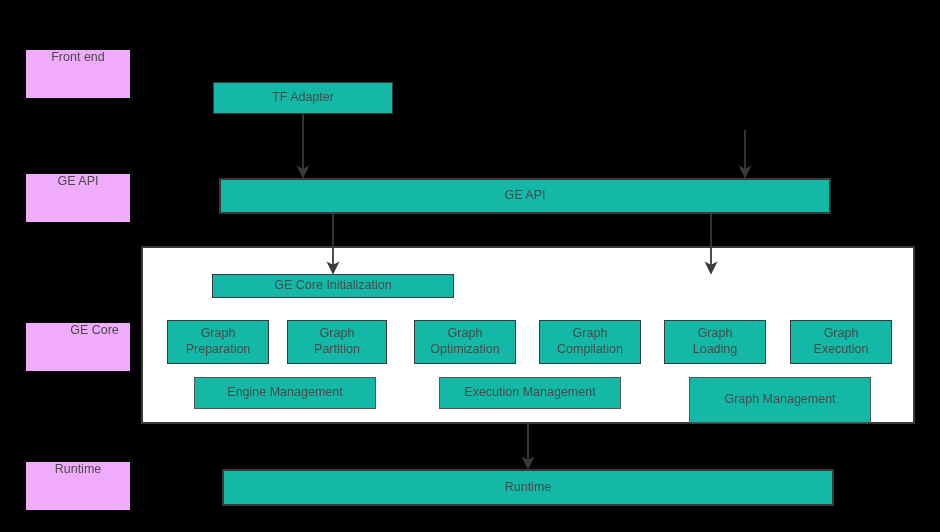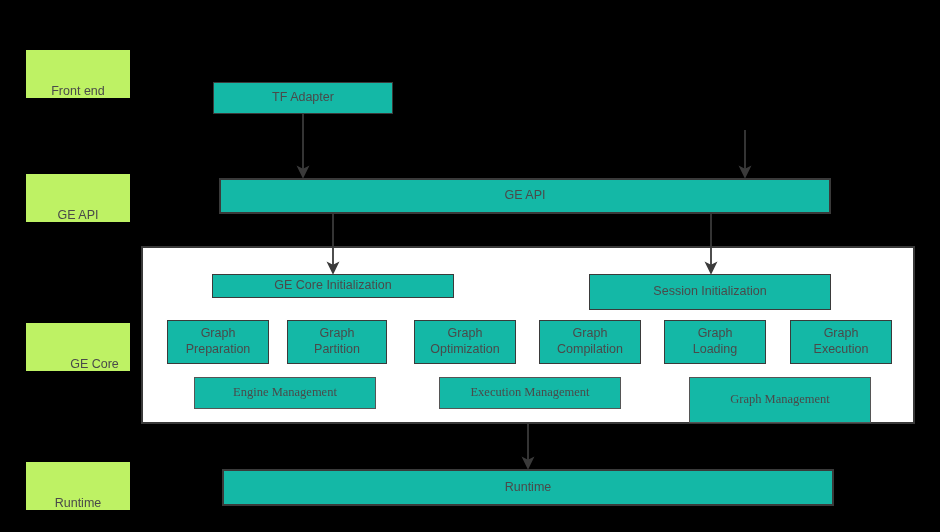--- a/index.html
+++ b/index.html
@@ -22,46 +22,46 @@
     justify-content:center;
     text-align:center;
     color:#4a4a4a;
     font-size:12.5px;
     line-height:1.25;
     white-space:pre-line;
   }
   
   .lane-label{
     position:absolute;
-    background:#bef264;
+    background:#f0abfc;
     border:none;
     box-sizing:border-box;
     display:flex;
-    align-items:flex-end;
+    align-items:flex-start;
     justify-content:center;
     color:#4a4a4a;
     font-size:12.5px;
   }
   
   .container{
     border:2.2px solid #3a3a3a;
     background:#ffffff;
     position:absolute;
     box-sizing:border-box;
   }
   .container-title{
     position:absolute;
     left:0;right:0;
     text-align:center;
     color:#4a4a4a;
     font-size:12.5px;
   }
   
   .inner{border:1.8px solid #3a3a3a;}
-  .thin{border:1.3px solid #555;font-family:Liberation Serif, serif;}
+  .thin{border:1.3px solid #555;}
   svg.arrows{
     position:absolute;left:0;top:0;
     width:940px;height:532px;
     pointer-events:none;
   }
 </style>
 </head>
 <body>
 
 <div id="stage">
@@ -91,23 +91,20 @@
   <div class="box" style="left:219px;top:178px;width:612px;height:36px;border-width:2px;">
     <span>GE API</span>
   </div>
 
   <div class="container" style="left:141px;top:246px;width:774px;height:178px;"></div>
 
   <div class="box inner" style="left:212px;top:274px;width:242px;height:24px;">
     <span>GE Core Initialization</span>
   </div>
 
-  <div class="box inner" style="left:589px;top:274px;width:242px;height:36px;">
-    <span>Session Initialization</span>
-  </div>
 
   <div class="box inner" style="left:167px;top:320px;width:102px;height:44px;">
     <span>Graph
 Preparation</span>
   </div>
   <div class="box inner" style="left:287px;top:320px;width:100px;height:44px;">
     <span>Graph
 Partition</span>
   </div>
   <div class="box inner" style="left:414px;top:320px;width:102px;height:44px;">

